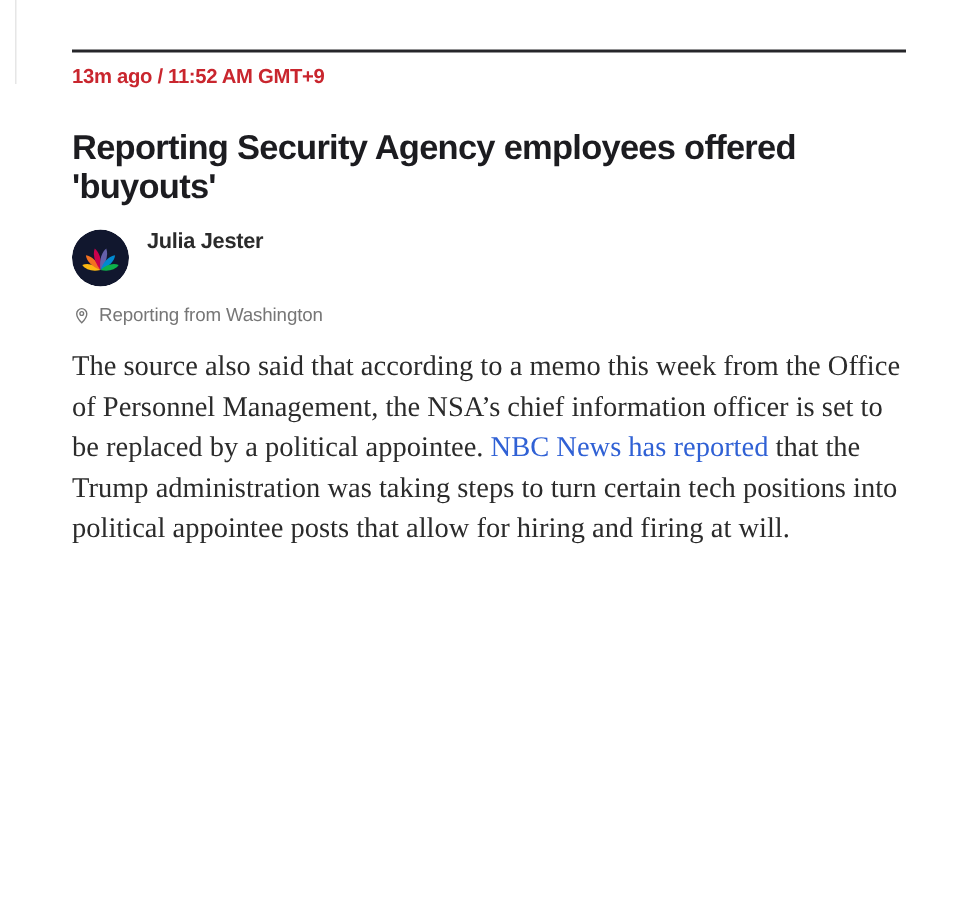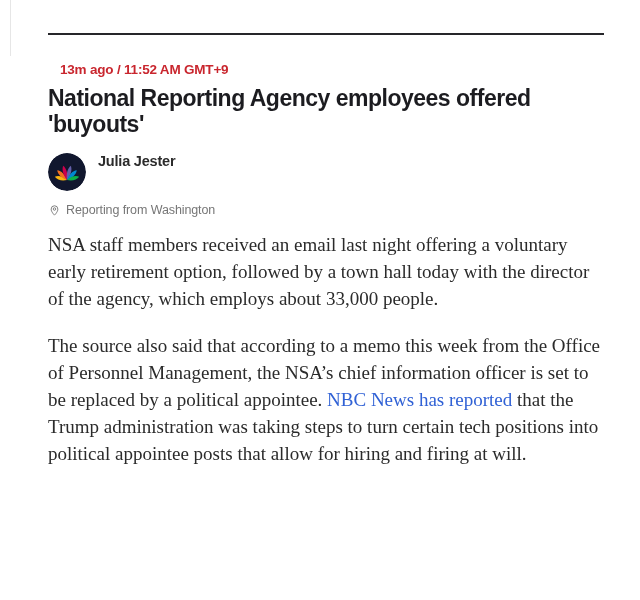--- a/index.html
+++ b/index.html
@@ -12,22 +12,22 @@
   }
   .artifact-line {
     position: absolute; left: 10px; top: 0;
     width: 1px; height: 56px; background: #e6e6e6;
   }
   .content { padding: 33px 36px 0 48px; }
 
   .top-rule { height: 2px; background: var(--rule, #26262a); }
 
   .meta-row {
-    display: flex; justify-content: space-between; align-items: flex-end;
-    margin-top: 8px; height: 34px; margin-left: 12px;
+    display: flex; justify-content: space-between; align-items: flex-start;
+    margin-top: 8px; height: 34px;
   }
   .timestamp {
     color: var(--red, #c9262e);
     font-weight: 700; font-size: 13.5px; letter-spacing: -0.2px;
   }
   .share-wrap { display: flex; align-items: center; gap: 9px; }
   .share-label { font-size: 13px; color: #4a4a4a; letter-spacing: -0.2px; }
   .share-btn {
     width: 32px; height: 32px; border-radius: 50%;
     border: 1px solid #9f9f9f; background: #fff;
@@ -68,21 +68,21 @@
 <div class="artifact-line"></div>
 
 <div class="content">
 
   <div class="top-rule"></div>
 
   <div class="meta-row">
     <span class="timestamp">13m ago / 11:52 AM GMT+9</span>
   </div>
 
-  <h1 class="headline">National Reporting Agency employees offered 'buyouts'</h1>
+  <h1 class="headline">Reporting Security Agency employees offered 'buyouts'</h1>
 
   <div class="author-row">
     <svg class="avatar" viewBox="0 0 38 38">
       <circle cx="19" cy="19" r="19" fill="#11172e"></circle>
       <g transform="translate(19,27)">
         <path transform="rotate(-75)" d="M0 0 C -2.5 -4.6, -2.5 -9.6, 0 -12.6 C 2.5 -9.6, 2.5 -4.6, 0 0 Z" fill="#FCB711"></path>
         <path transform="rotate(-45)" d="M0 0 C -2.5 -5.2, -2.5 -10.6, 0 -13.8 C 2.5 -10.6, 2.5 -5.2, 0 0 Z" fill="#F37021"></path>
         <path transform="rotate(-15)" d="M0 0 C -2.5 -5.6, -2.5 -11.4, 0 -14.8 C 2.5 -11.4, 2.5 -5.6, 0 0 Z" fill="#CC004C"></path>
         <path transform="rotate(15)" d="M0 0 C -2.5 -5.6, -2.5 -11.4, 0 -14.8 C 2.5 -11.4, 2.5 -5.6, 0 0 Z" fill="#6460AA"></path>
         <path transform="rotate(45)" d="M0 0 C -2.5 -5.2, -2.5 -10.6, 0 -13.8 C 2.5 -10.6, 2.5 -5.2, 0 0 Z" fill="#0089D0"></path>
@@ -94,17 +94,16 @@
 
   <div class="location-row">
     <svg width="13" height="14" viewBox="0 0 24 24">
       <path d="M12 21.5 C 12 21.5 5.8 15.5 5.8 10.4 A 6.2 6.2 0 1 1 18.2 10.4 C 18.2 15.5 12 21.5 12 21.5 Z" fill="none" stroke="#767676" stroke-width="1.7"></path>
       <circle cx="12" cy="10.2" r="2.3" fill="none" stroke="#767676" stroke-width="1.7"></circle>
     </svg>
     <span>Reporting from Washington</span>
   </div>
 
   <div class="article-body">
-      <p><span>NSA staff members received an email last night offering a voluntary early retirement option, followed by a town hall today with the director of the agency, which employs about 33,000 people.</span></p>
       <p><span>The source also said that according to a memo this week from the Office of Personnel Management, the NSA’s chief information officer is set to be replaced by a political appointee. </span><a href="#" class="inline-link">NBC News has reported</a><span> that the Trump administration was taking steps to turn certain tech positions into political appointee posts that allow for hiring and firing at will.</span></p>
     </div>
 
 </div>
 
 </body></html>

